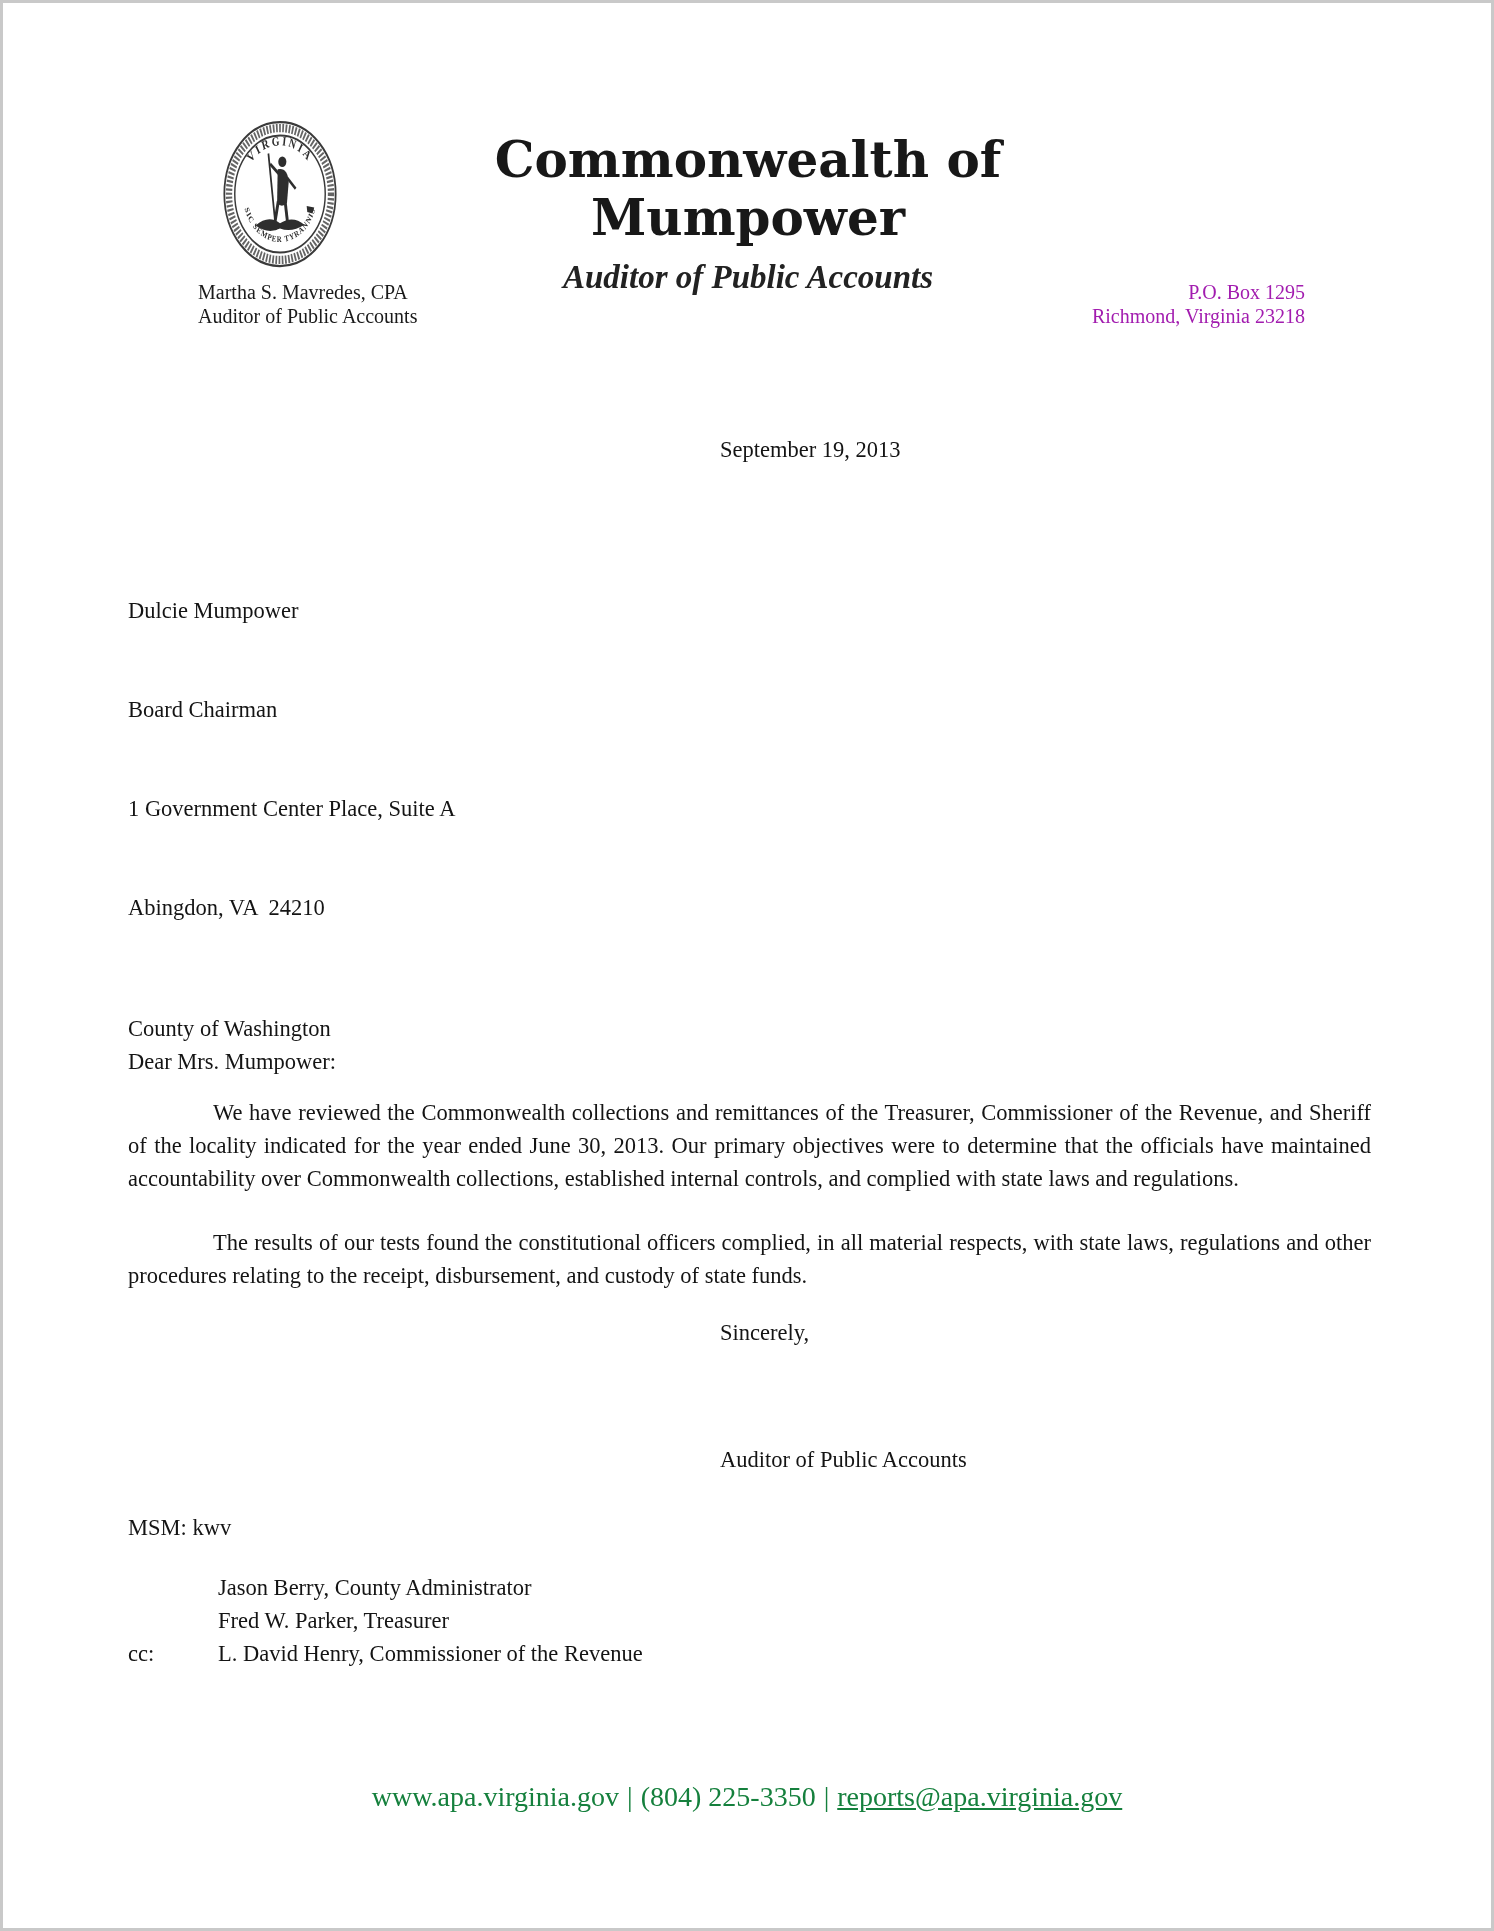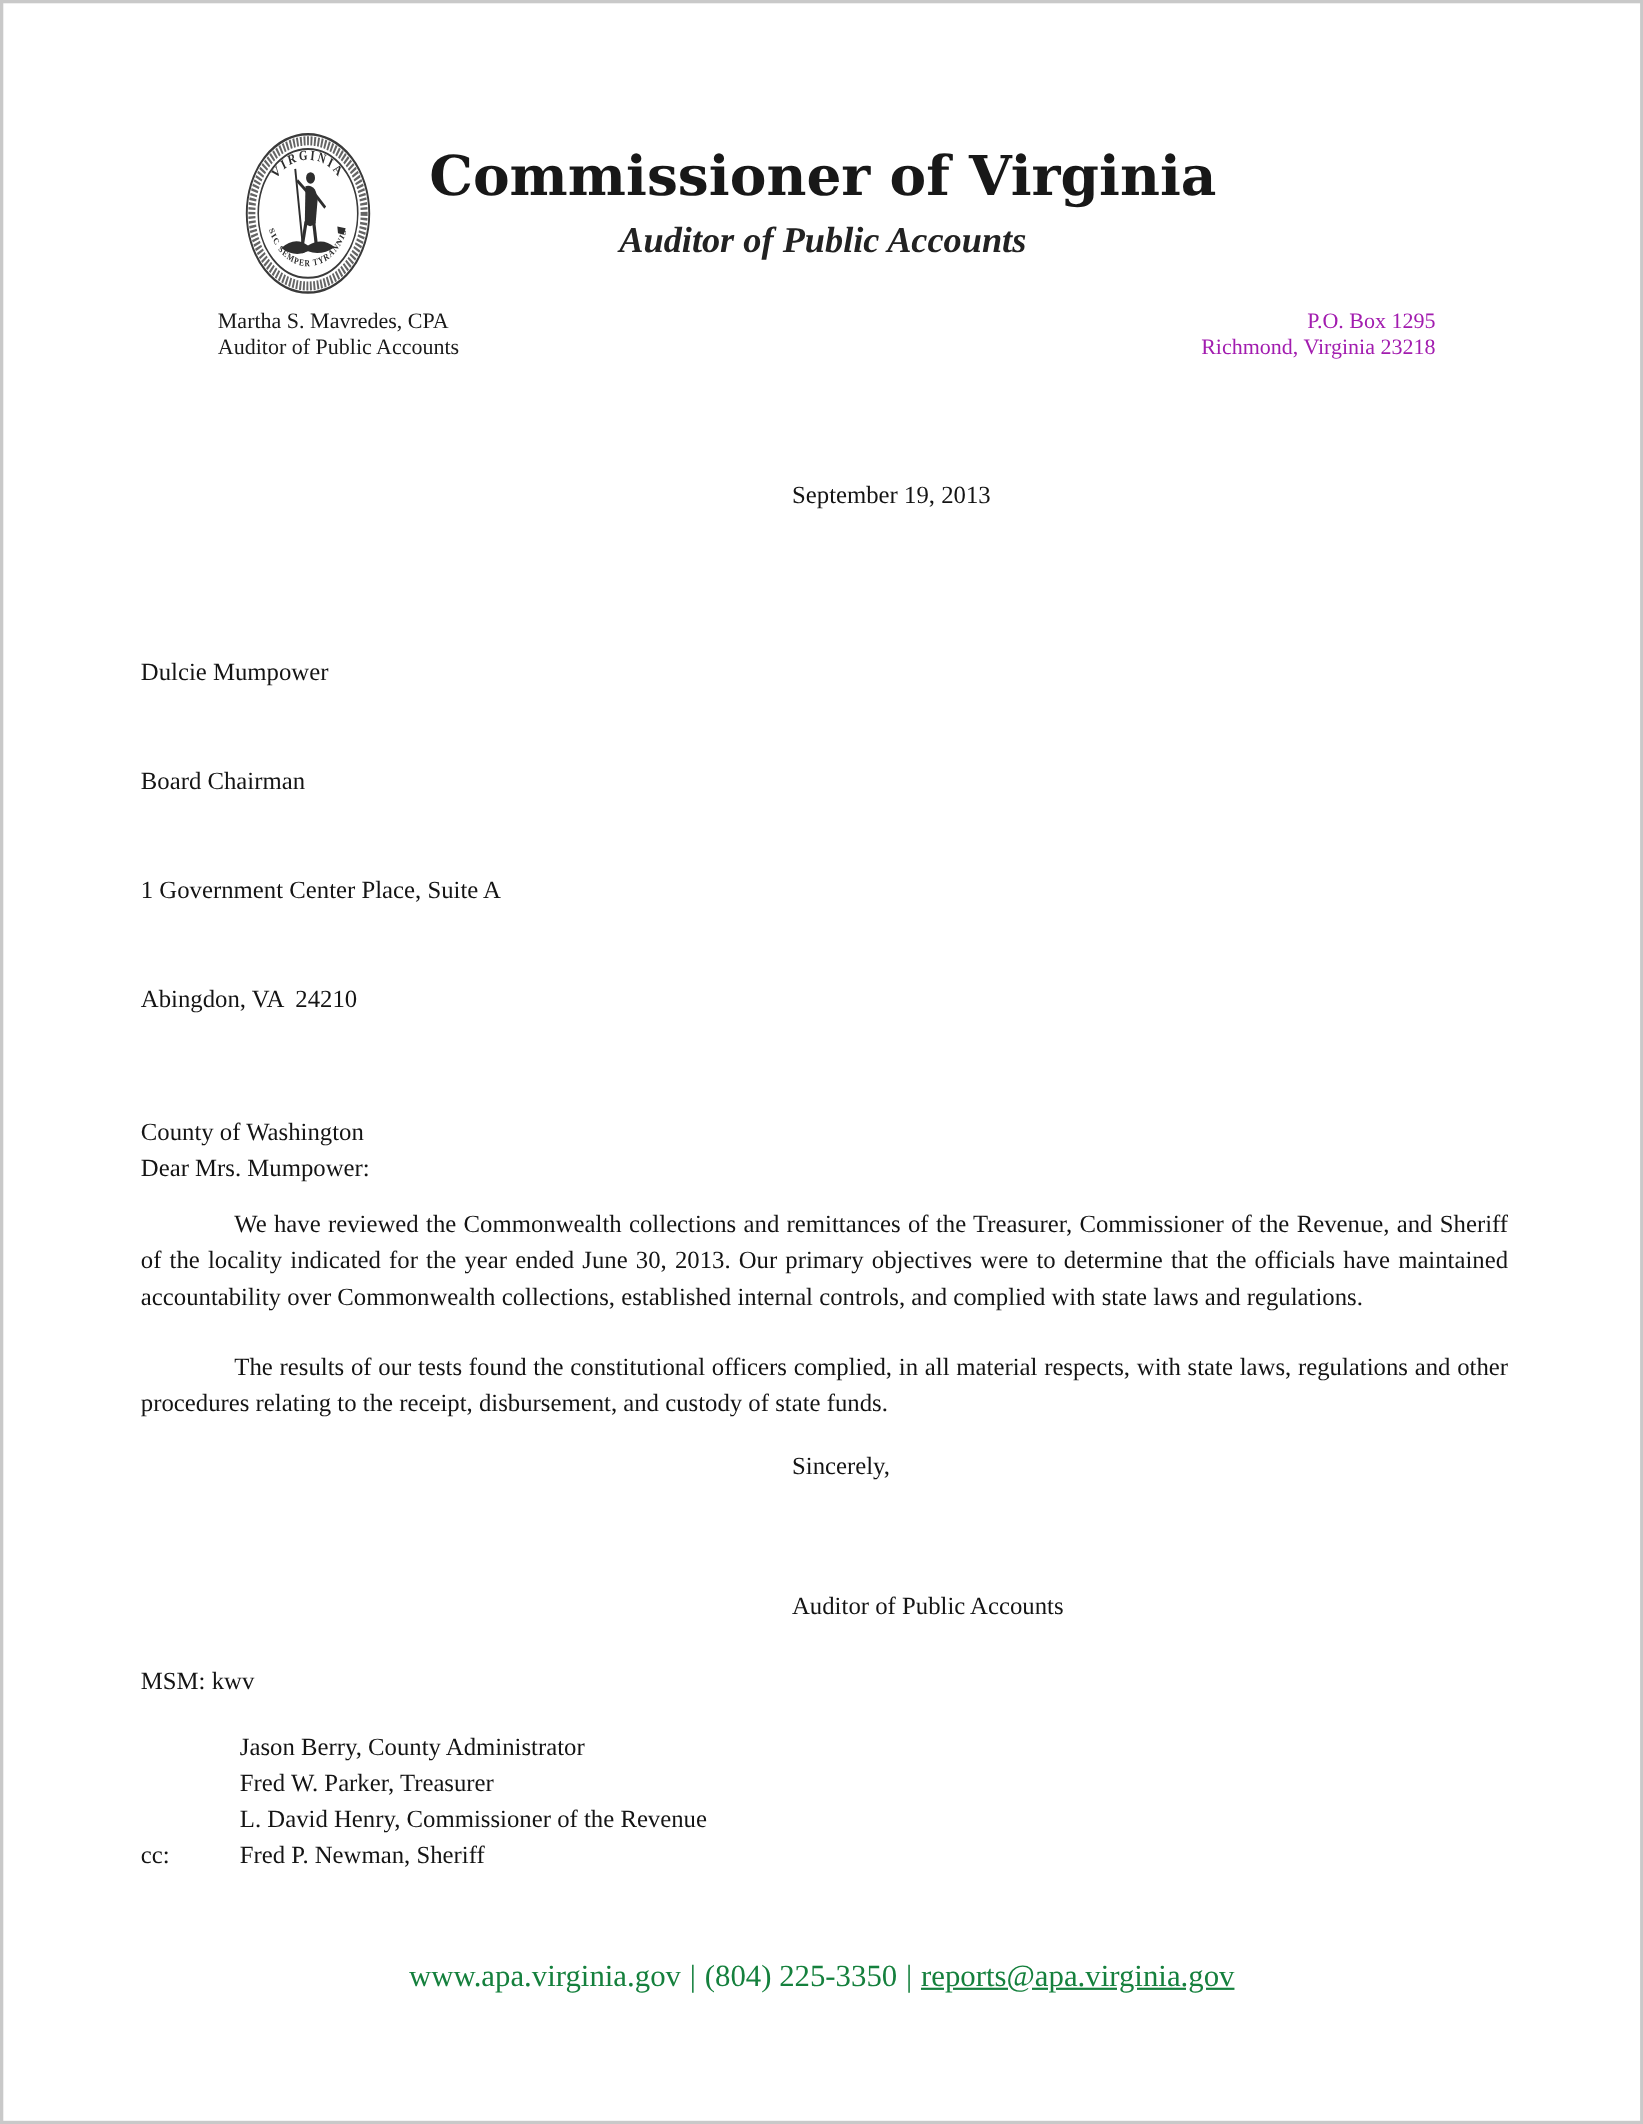--- a/index.html
+++ b/index.html
@@ -124,21 +124,21 @@
         <path d="M112 78 L127 93" stroke-width="4" fill="none"></path>
         <path d="M97 110 L91 139" stroke-width="5" fill="none"></path>
         <path d="M109 111 L113 138" stroke-width="5" fill="none"></path>
         <path d="M58 142 Q80 127 100 139 Q122 128 142 141 Q120 152 100 146 Q79 154 58 142 Z" stroke="none"></path>
         <path d="M146 116 l13 2 l-3 8 l-9 -2 Z" stroke="none"></path>
       </g>
     </svg>
   </div>
 
   <div class="header-text">
-    <div class="letterhead-title">Commissioner of Virginia</div>
+    <div class="letterhead-title">Commonwealth of Mumpower</div>
     <div class="letterhead-subtitle">Auditor of Public Accounts</div>
   </div>
 
   <div class="official-block">
     <div>Martha S. Mavredes, CPA</div>
     <div>Auditor of Public Accounts</div>
   </div>
 
   <div class="po-block">
     <div>P.O. Box 1295</div>
@@ -167,21 +167,20 @@
     <div class="sig-title">Auditor of Public Accounts</div>
 
     <div class="reference">MSM: kwv</div>
 
     <div class="cc-row">
       <div class="cc-label">cc:</div>
       <div class="cc-list">
         <div>Jason Berry, County Administrator</div>
         <div>Fred W. Parker, Treasurer</div>
         <div>L. David Henry, Commissioner of the Revenue</div>
-        <div>Fred P. Newman, Sheriff</div>
       </div>
     </div>
   </div>
 
   <div class="footer">
     <span>www.apa.virginia.gov</span><span class="sep">|</span><span>(804) 225-3350</span><span class="sep">|</span><span class="email">reports@apa.virginia.gov</span>
   </div>
 
 </div>
 

